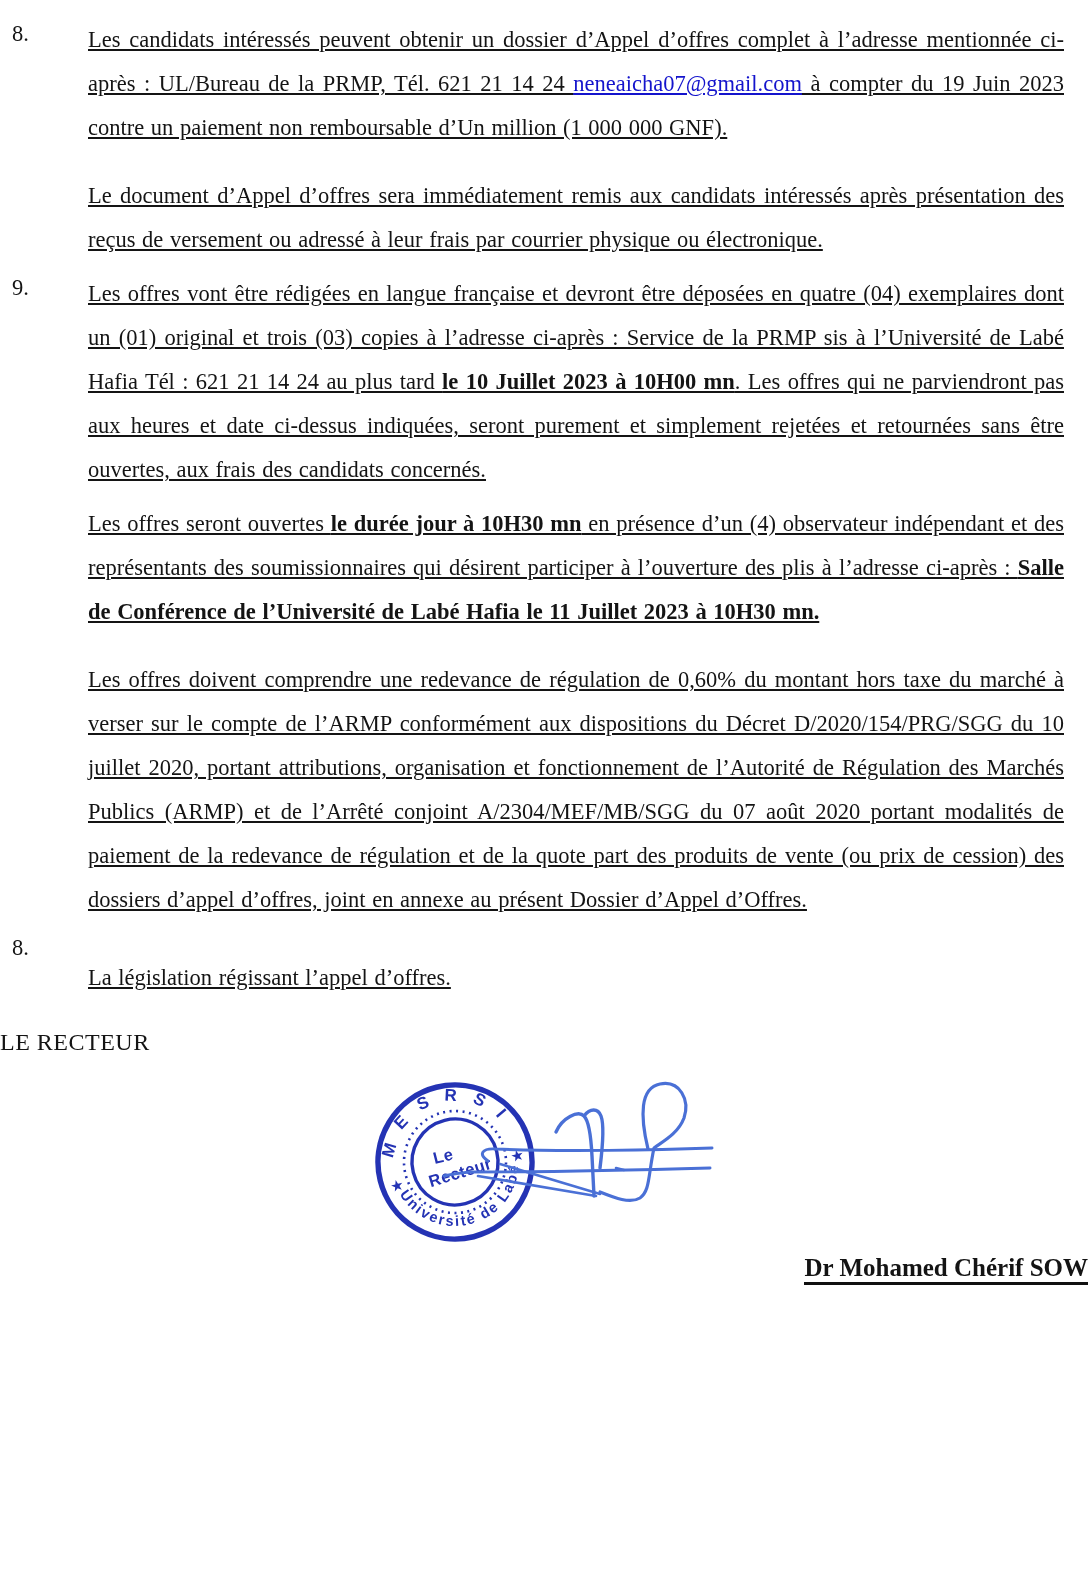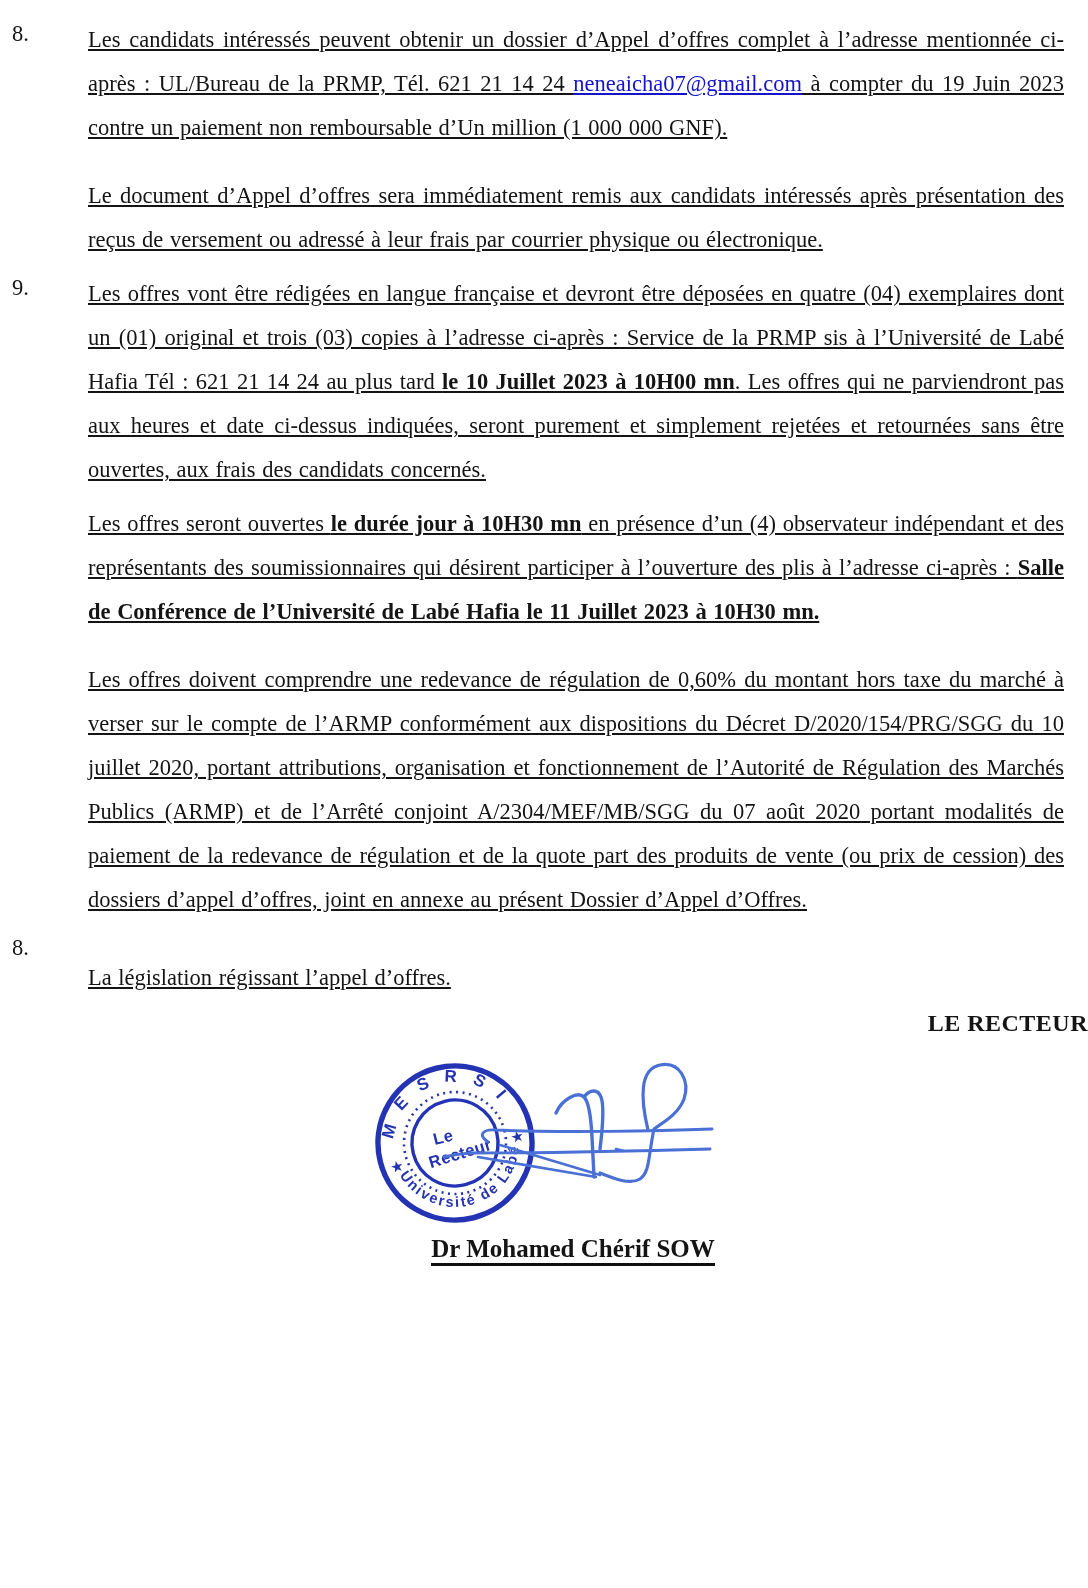--- a/index.html
+++ b/index.html
@@ -24,27 +24,27 @@
   .itembody{flex:1;padding-right:24px;}
   .para{
     margin:0 0 10px 0;text-align:justify;line-height:44px;
     word-spacing:1px;
     text-decoration:underline;
   }
   .para:last-child{margin-bottom:0;margin-top:24px;}
   .para b{font-weight:bold;}
   a.email{color:var(--link-color);text-decoration:underline;cursor:pointer;}
   .recteur{
-    text-align:right;font-weight:bold;font-size:24px;
-    margin-top:10px;letter-spacing:0.5px;
+    text-align:left;font-weight:normal;font-size:24px;
+    margin-top:29px;letter-spacing:0.5px;
   }
   .sigzone{position:relative;height:172px;margin-top:18px;}
   .sigzone svg{position:absolute;left:360px;top:0;}
   .signame{
-    text-align:center;font-weight:bold;font-size:25px;
+    text-align:right;font-weight:bold;font-size:25px;
     margin-top:8px;padding-left:58px;
   }
   .signame .underlined{border-bottom:3px solid #101010;padding-bottom:1px;}
   
   .stamp-stroke{stroke:var(--stamp-color);fill:none;}
   .stamp-text{
     fill:var(--stamp-color);
     font-family:"Liberation Sans","DejaVu Sans",sans-serif;
     font-weight:bold;
   }

